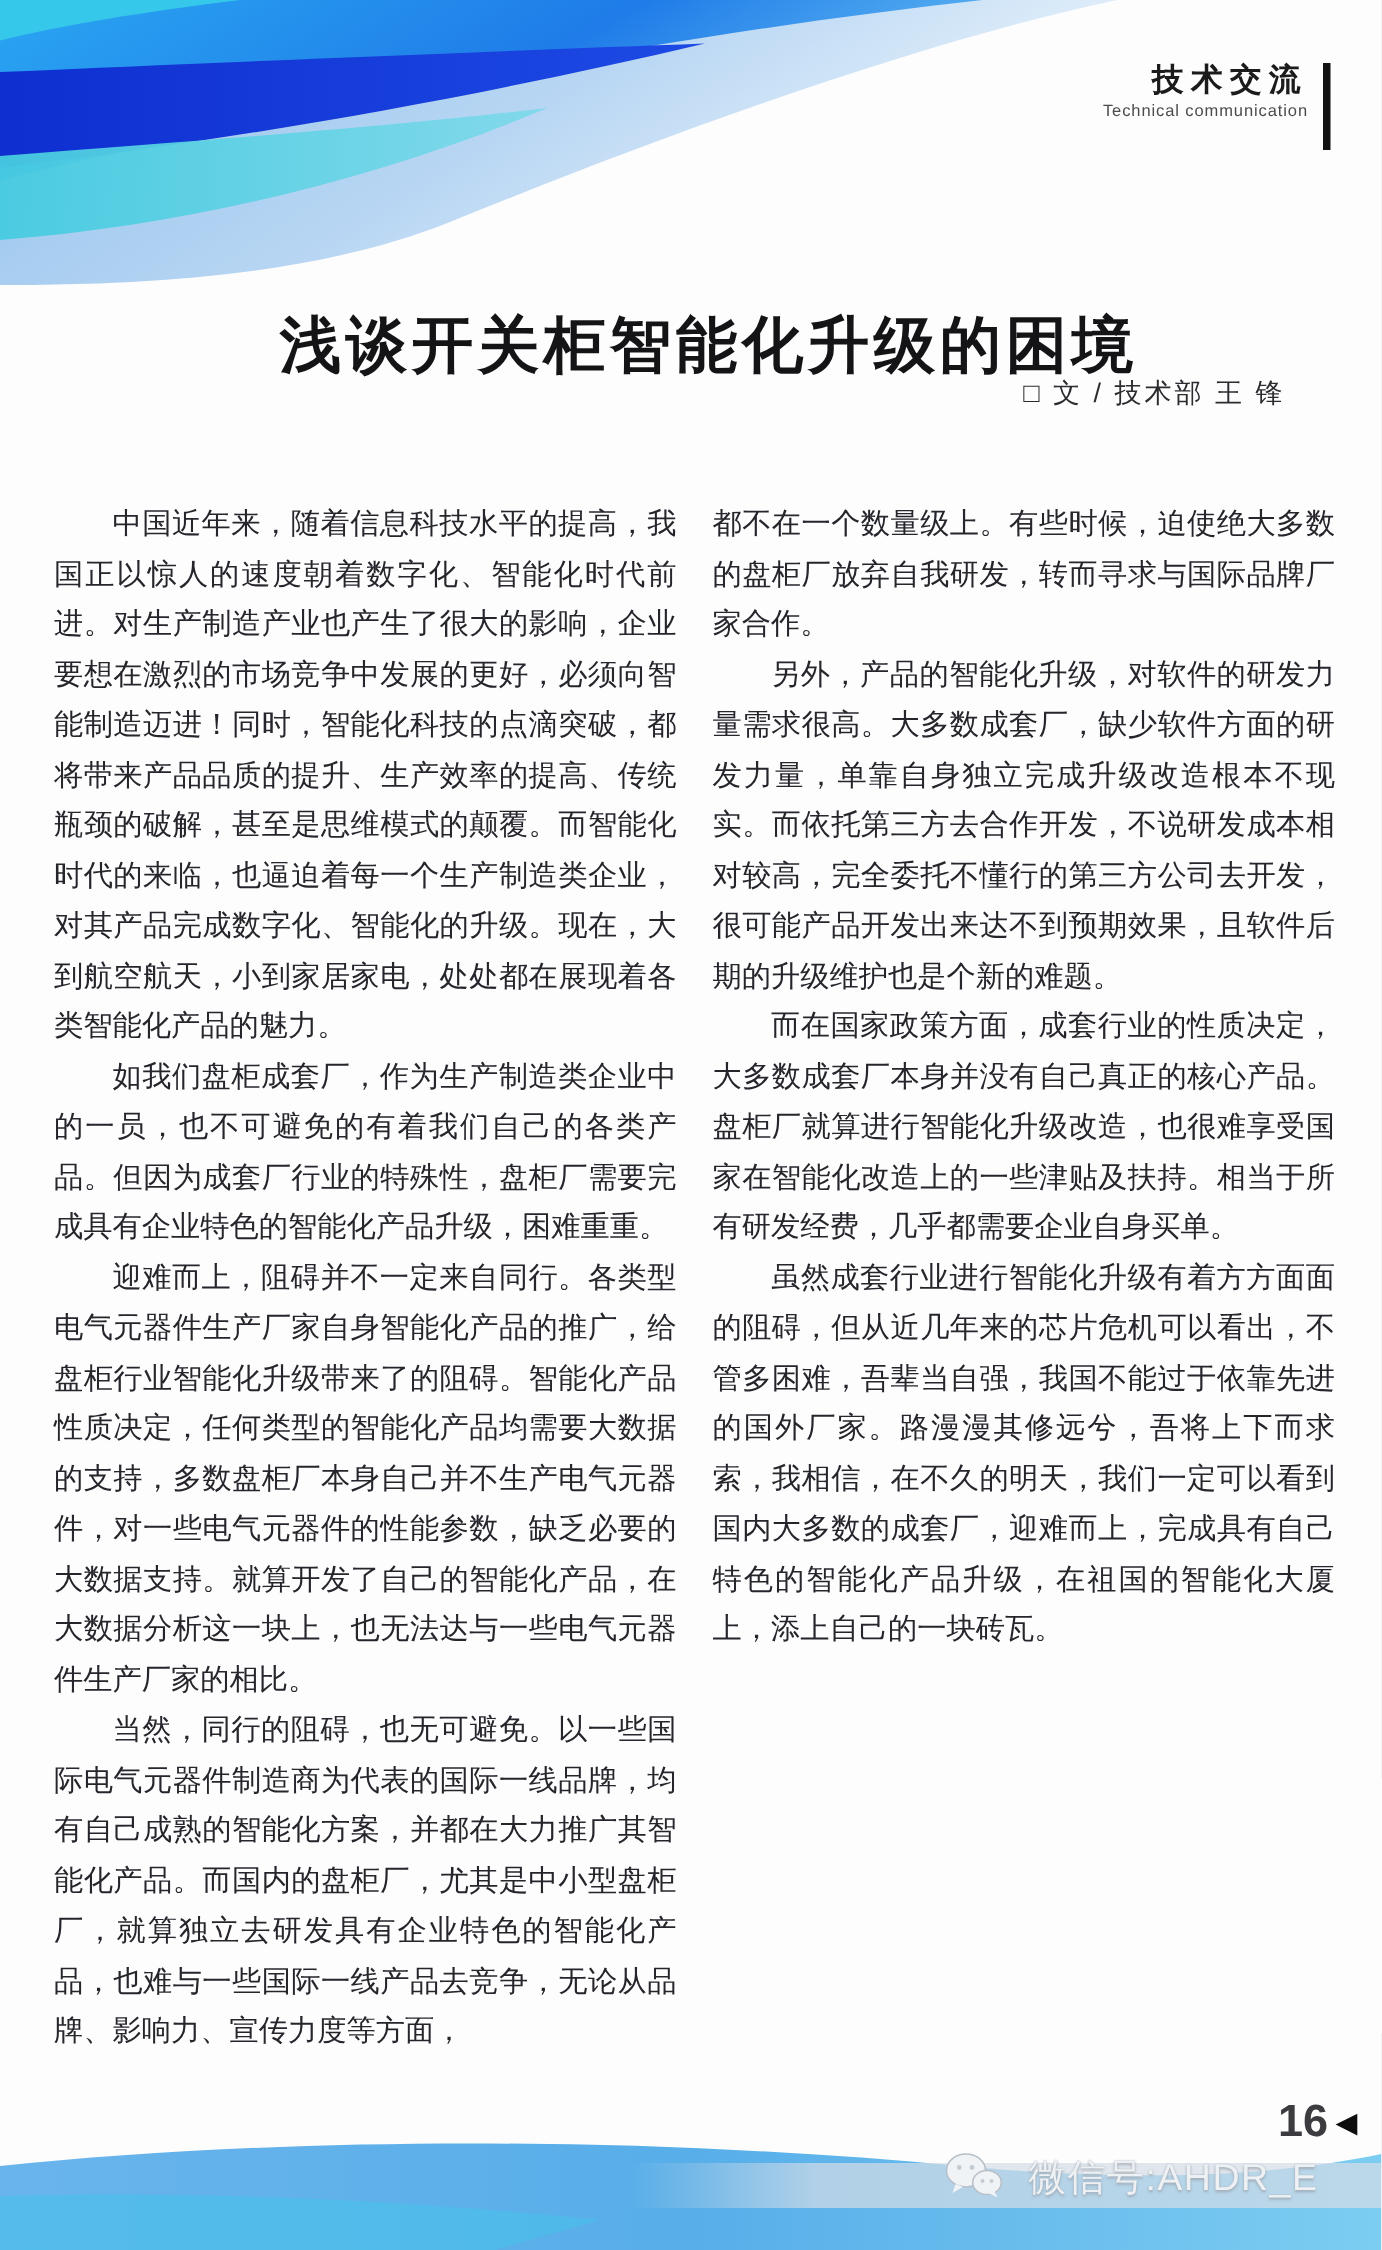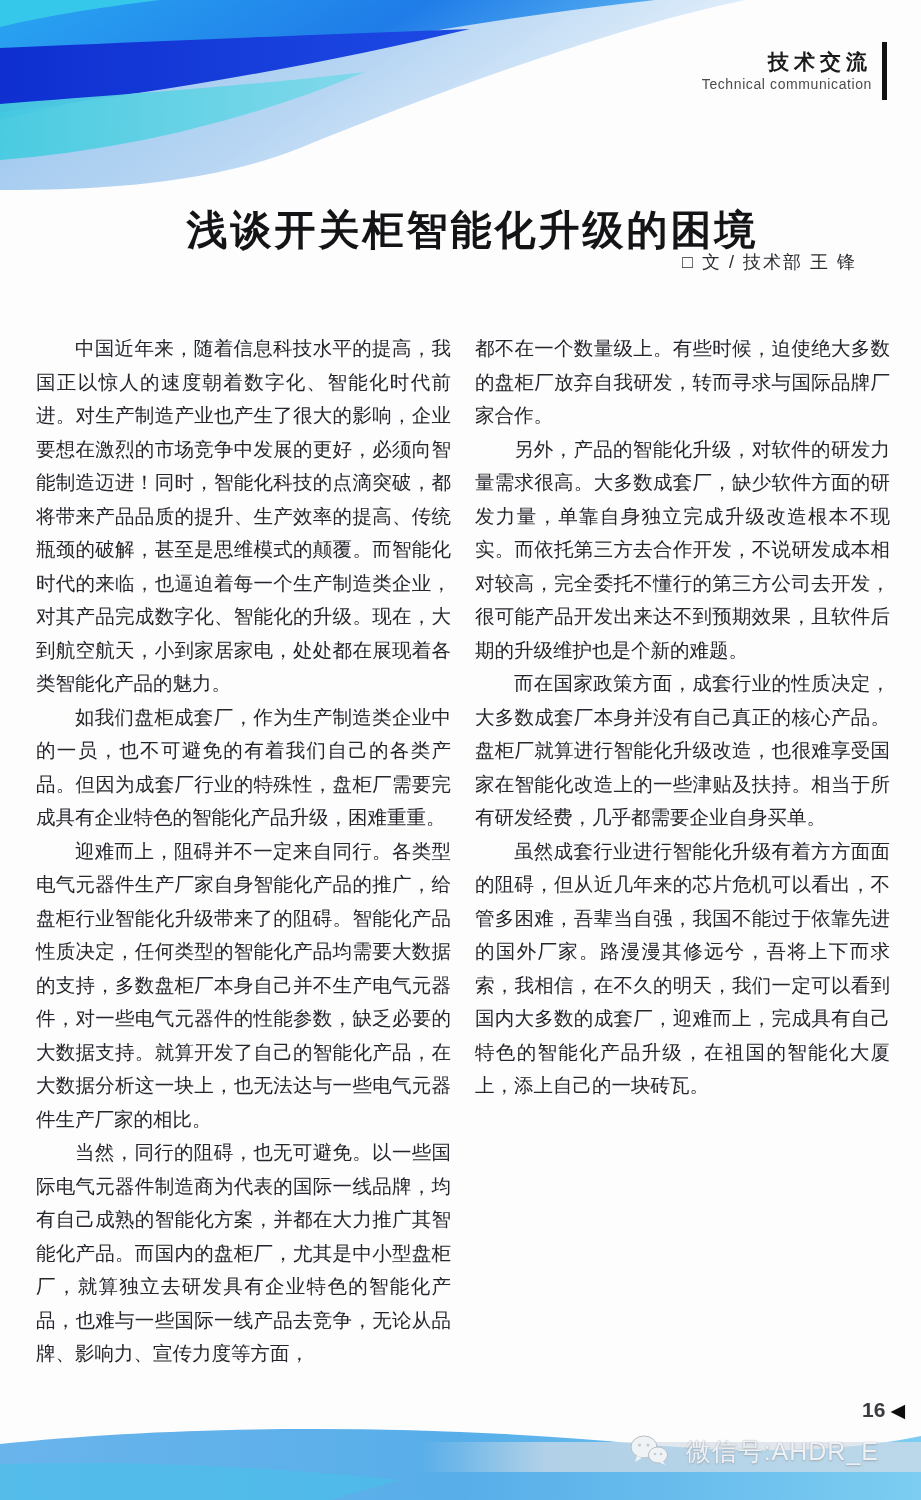--- a/index.html
+++ b/index.html
@@ -1,40 +1,40 @@
 <!DOCTYPE html>
 <html><head>
 <meta charset="utf-8">
 <style>
   html,body{margin:0;padding:0;background:#e9e9e9;}
   .page{position:relative;width:921px;height:1500px;margin:0 auto;background:#fdfdfe;overflow:hidden;
         font-family:"Liberation Sans",sans-serif;}
   
   .top-art{position:absolute;top:0;left:0;width:921px;height:190px;pointer-events:none;}
   
-  .header-tag{position:absolute;top:42px;right:34px;display:flex;align-items:center;gap:10px;}
+  .header-tag{position:absolute;top:42px;right:34px;display:flex;gap:10px;}
   .header-tag .txt{text-align:right;}
   .tag-cn{font-size:21px;font-weight:700;color:#1b1b1b;letter-spacing:5px;line-height:24px;}
-  .tag-en{font-size:14px;color:#4b4b4b;letter-spacing:0.6px;margin-top:2px;}
+  .tag-en{font-size:11px;color:#4b4b4b;letter-spacing:0.6px;margin-top:2px;}
   .tag-bar{width:5px;height:58px;background:#121212;}
   
   .title{position:absolute;top:176px;left:12px;width:100%;text-align:center;
          font-family:"DejaVu Serif","Liberation Serif",serif;font-weight:900;
          font-size:41px;letter-spacing:3px;color:#141417;}
   .byline{position:absolute;top:250px;right:64px;font-size:18px;color:#2c2c30;letter-spacing:2px;}
   
   .columns{position:absolute;top:332px;left:36px;width:854px;display:flex;gap:24px;}
   .col{width:415px;}
   .col p{margin:0;font-family:"DejaVu Serif","Liberation Serif",serif;
          font-size:19.5px;line-height:33.5px;color:#25252c;
          text-align:justify;text-justify:inter-ideograph;}
   .col p.indent{text-indent:2em;}
   
   .page-num{position:absolute;top:1398px;right:16px;display:flex;align-items:center;gap:5px;}
-  .page-num .num{font-size:21px;font-weight:700;color:#3c3c40;}
+  .page-num .num{font-size:30px;font-weight:700;color:#3c3c40;}
   .page-num .marker{font-size:19px;color:#0d0d0d;line-height:1;}
   .bottom-art{position:absolute;left:0;bottom:0;width:921px;height:82px;pointer-events:none;}
   .wm-strip{position:absolute;top:1442px;left:420px;right:0;height:30px;
             background:linear-gradient(90deg,rgba(216,223,231,0) 0%,rgba(213,221,230,0.7) 25%,rgba(213,221,230,0.7) 100%);}
   .watermark{position:absolute;top:1434px;right:42px;display:flex;align-items:center;gap:17px;}
   .wm-text{font-size:25px;letter-spacing:1px;color:#eef1f4;
            text-shadow:0 0 1px #a9b2bc, 0 1px 2px rgba(150,158,168,.8);}
   .wm-icon{width:40px;height:34px;}
 </style>
 </head>

